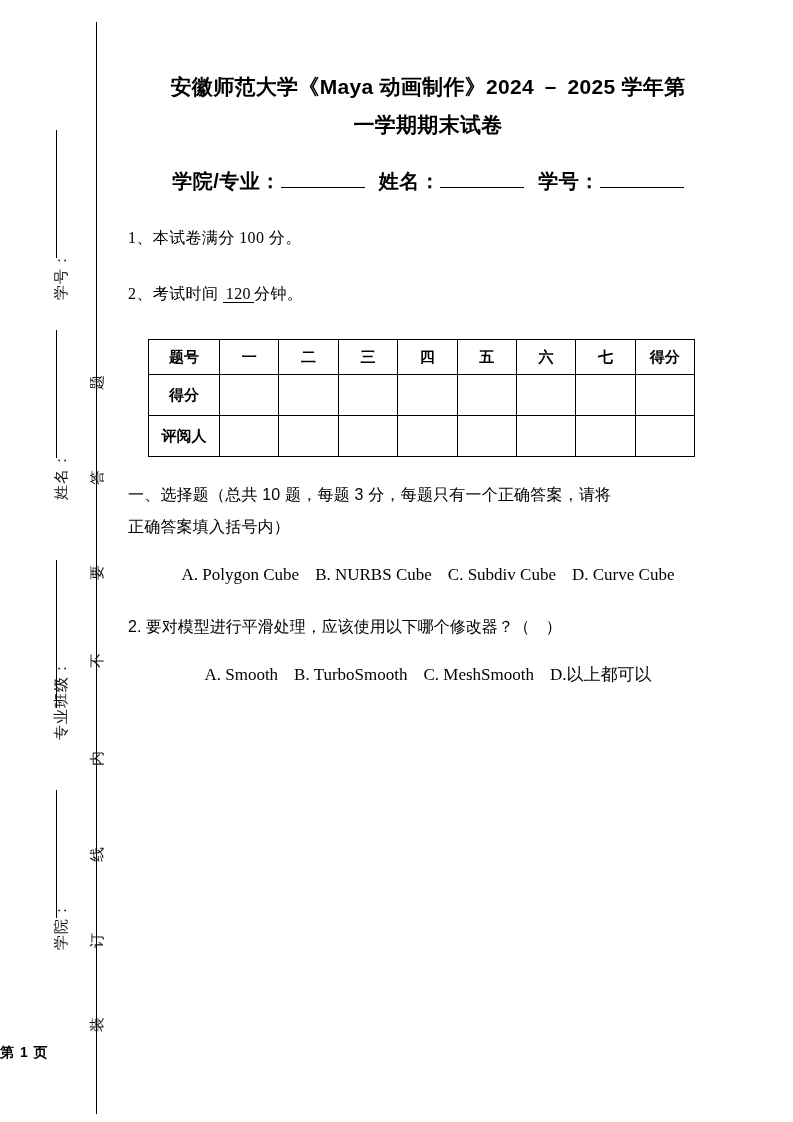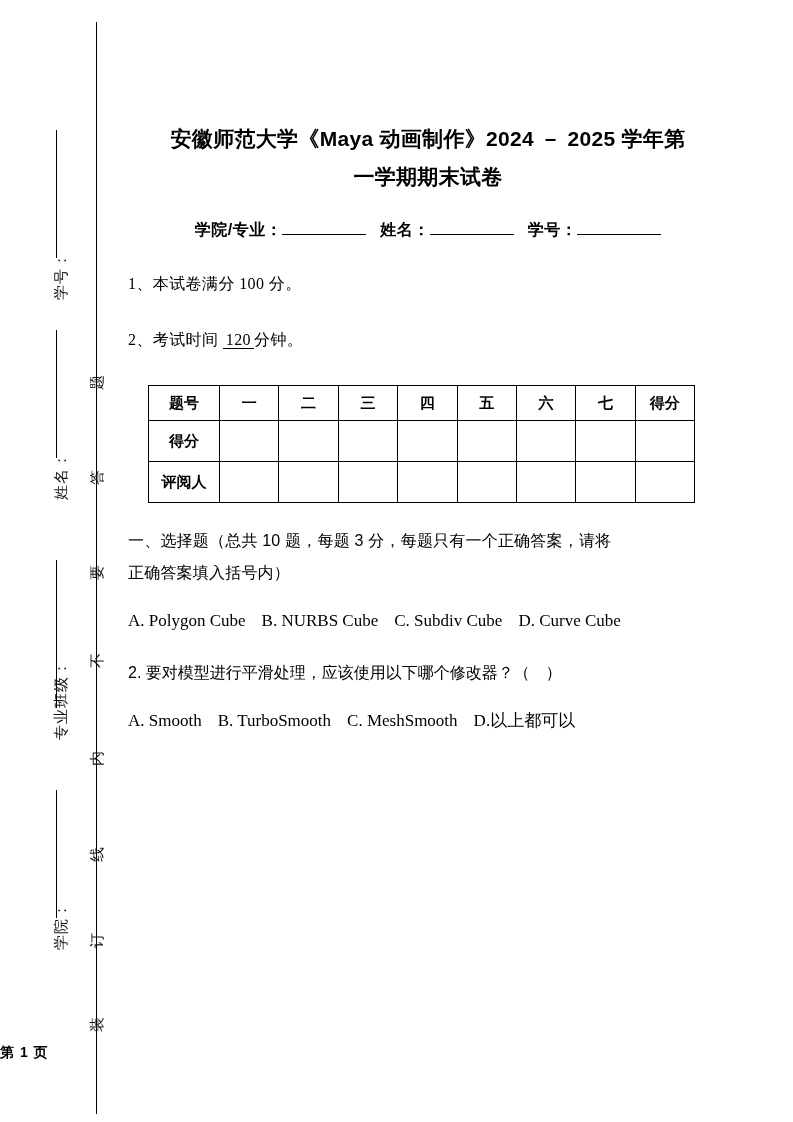--- a/index.html
+++ b/index.html
@@ -63,36 +63,36 @@
   
   #content {
     position: absolute;
     left: 128px;
     top: 0;
     width: 600px;
   }
 
   .title {
     margin: 0;
-    padding-top: 120px;
+    padding-top: 68px;
     font-family: "Liberation Sans", "DejaVu Sans", sans-serif;
     font-weight: bold;
     font-size: 21px;
     line-height: 38px;
     text-align: center;
     letter-spacing: 0.3px;
   }
   .title .ln2 { display: block; }
 
   .formrow {
     margin-top: 24px;
     text-align: center;
     font-family: "Liberation Sans", "DejaVu Sans", sans-serif;
     font-weight: bold;
-    font-size: 16px;
+    font-size: 20px;
     letter-spacing: 0.5px;
   }
   .formrow .fld { white-space: nowrap; }
   .formrow .gap { display: inline-block; width: 14px; }
   .blank {
     display: inline-block;
     border-bottom: 1.3px solid #000;
     height: 14px;
     vertical-align: baseline;
   }
@@ -145,20 +145,21 @@
     margin-top: 22px;
     font-family: "Liberation Sans", "DejaVu Sans", sans-serif;
     font-size: 16px;
     line-height: 32px;
   }
   .opts {
     margin-top: 18px;
     font-family: "Liberation Serif", "DejaVu Serif", serif;
     font-size: 17px;
     line-height: 28px;
+    text-align: center;
   }
   .opts .o { white-space: nowrap; }
   .opts .osp { display: inline-block; width: 16px; }
 
   
   .footer {
     position: absolute;
     left: 0;
     top: 1044px;
     width: 711px;

